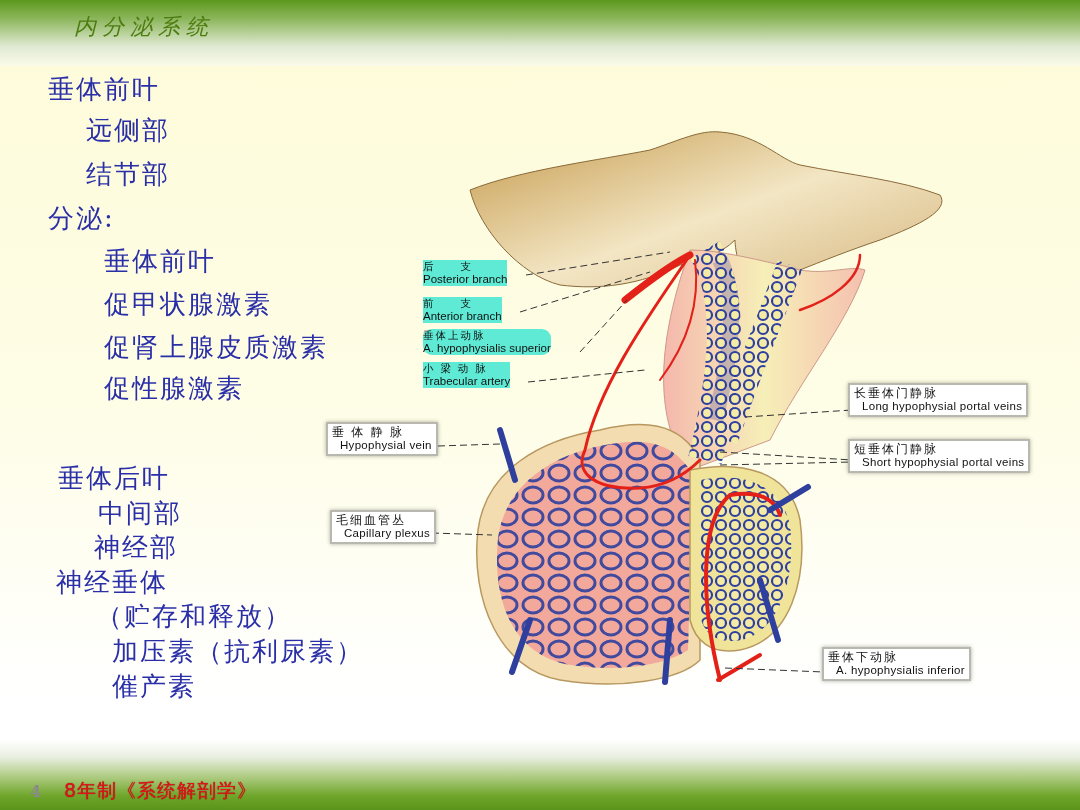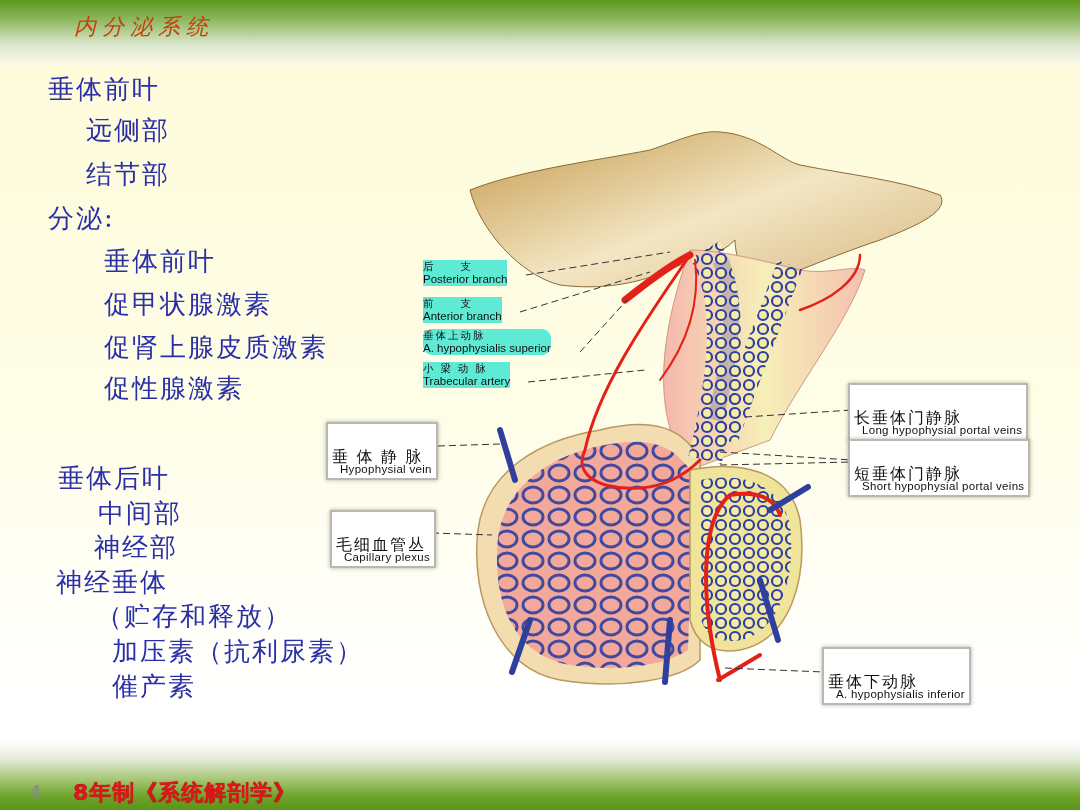--- a/index.html
+++ b/index.html
@@ -7,49 +7,49 @@
     width: 1080px; height: 810px; overflow: hidden; position: relative;
     font-family: "DejaVu Sans", sans-serif;
     background: linear-gradient(to bottom, #fdfbd8 0px, #fefde6 400px, #ffffff 700px, #ffffff 810px);
   }
   .header-band {
     position: absolute; left: 0; top: 0; width: 1080px; height: 66px;
     background: linear-gradient(to bottom, #5c981c 0%, #8fb860 30%, #dfe9d2 70%, #fbfbea 100%);
   }
   .header-title {
     position: absolute; left: 74px; top: 12px;
-    color: #c2410c; font-size: 22px; letter-spacing: 6px;
+    color: #4d7c0f; font-size: 22px; letter-spacing: 6px;
     font-family: "DejaVu Serif", serif; font-style: italic;
   }
   .footer-band {
     position: absolute; left: 0; top: 740px; width: 1080px; height: 70px;
     background: linear-gradient(to bottom, #ffffff 0%, #e8eedf 25%, #a9c87a 55%, #6ea52a 80%, #5b941a 100%);
   }
   .page-number {
     position: absolute; left: 30px; top: 782px; color: #8a8a8a;
     font-size: 16px; font-weight: bold; font-family: "DejaVu Serif", serif;
   }
   .footer-title {
-    position: absolute; left: 73px; top: 778px; color: #e0141b;
-    font-size: 22px; font-weight: bold; letter-spacing: 1px;
+    position: absolute; left: 64px; top: 778px; color: #e0141b;
+    font-size: 19px; font-weight: normal; letter-spacing: 1px;
     text-shadow: 0 0 1px #900;
   }
   .text-col { position: absolute; left: 0; top: 0; }
   .line {
     position: absolute; color: #2a2fa8; font-size: 26px; line-height: 34px;
     white-space: nowrap; font-family: "DejaVu Serif", serif; letter-spacing: 2px;
   }
   .figure { position: absolute; left: 440px; top: 130px; }
   .label-box {
     position: absolute; background: #ffffff; border: 2px solid #b8b8b0;
     box-shadow: 0 0 4px rgba(80,80,60,0.45); padding: 2px 4px;
     font-size: 11.5px; line-height: 13px; color: #111; white-space: nowrap;
     font-family: "Liberation Sans", sans-serif;
   }
-  .label-box .zh { display: block; font-size: 16px; letter-spacing: 2px; margin-top: 24px; }
+  .label-box .zh { display: block; font-size: 12px; letter-spacing: 2px; }
   .label-box .en { display: block; letter-spacing: 0.3px; padding-left: 8px; }
   .label-plain {
     position: absolute; font-size: 11.5px; line-height: 13px; color: #111;
     white-space: nowrap; font-family: "Liberation Sans", sans-serif;
     background: #5eead4;
   }
   .label-plain .zh { display: block; font-size: 10.5px; letter-spacing: 2px; }
   .label-plain .en { display: block; }
   svg.leaders { position: absolute; left: 0; top: 0; pointer-events: none; }
 </style>

